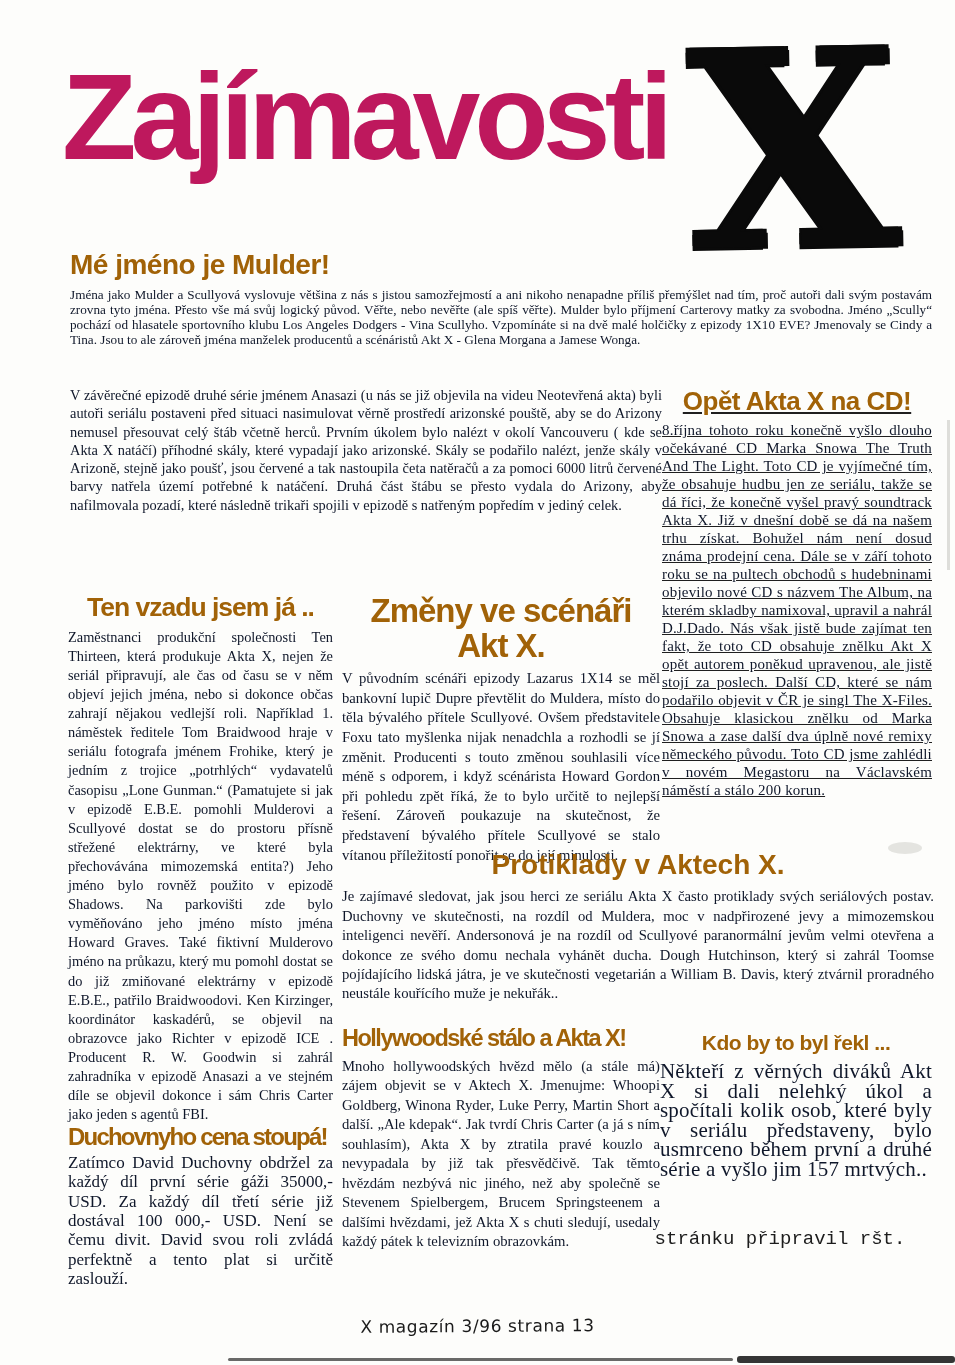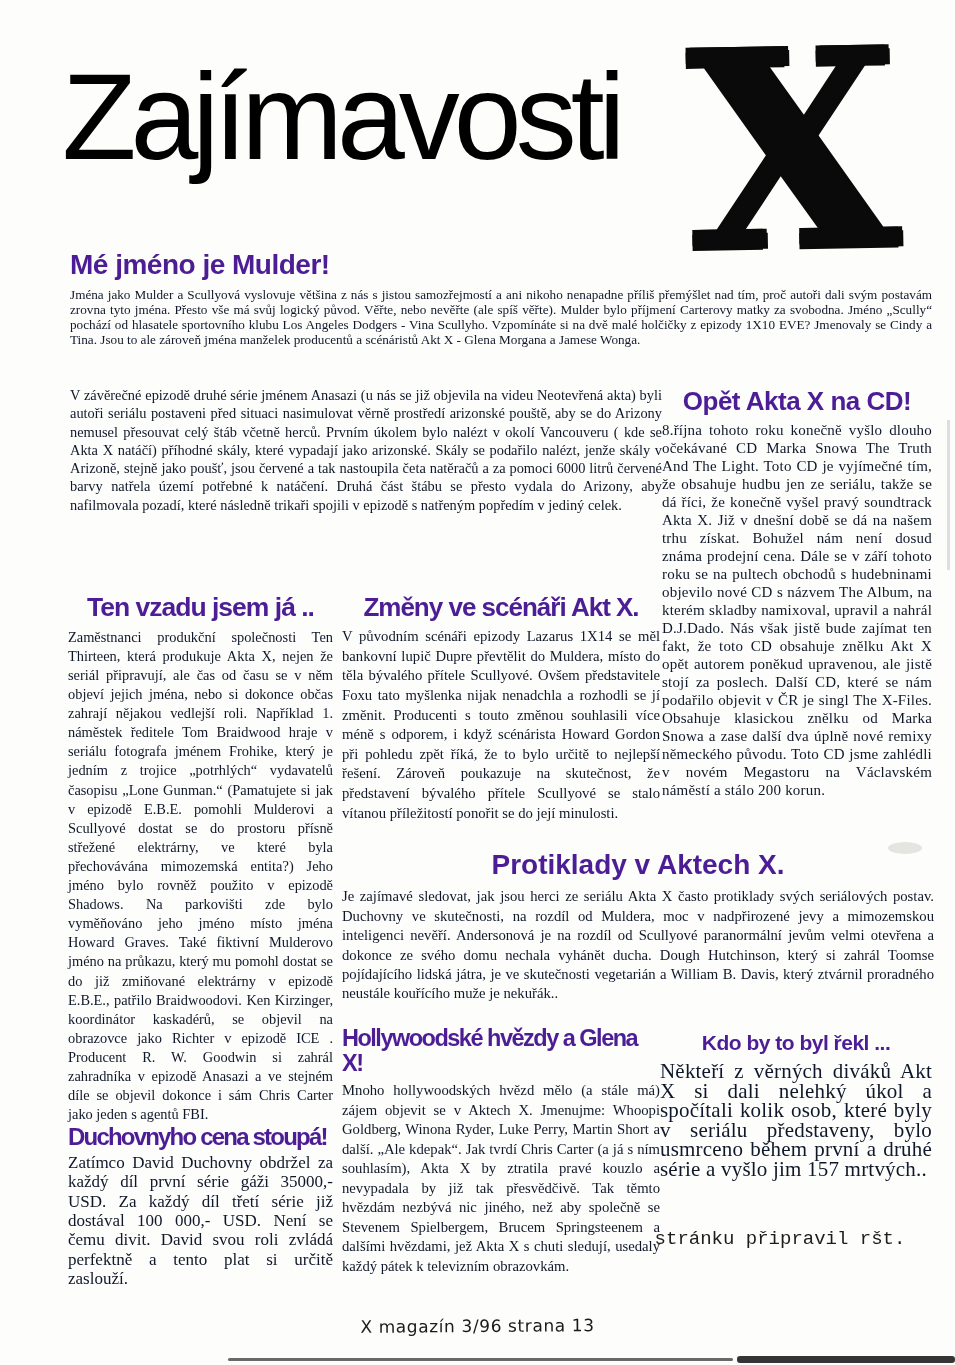--- a/index.html
+++ b/index.html
@@ -4,22 +4,22 @@
 <style>
   html,body{margin:0;padding:0;background:#e8e8e4;}
   .page{
     position:relative;width:955px;height:1365px;margin:0 auto;
     background:#fdfdfb;overflow:hidden;
     font-family:"Liberation Serif",serif;color:#1f1f1f;
   }
   
   .masthead-title{
     position:absolute;left:62px;top:56px;
-    font-family:"Liberation Sans",sans-serif;font-weight:400;
-    font-size:122px;line-height:1;letter-spacing:-6px;color:#000000;
+    font-family:"Liberation Sans",sans-serif;font-weight:700;
+    font-size:122px;line-height:1;letter-spacing:-6px;color:#be185d;
     white-space:nowrap;
   }
   .subtitle-bar{
     position:absolute;left:70px;top:163px;width:667px;height:38px;
     background:#0b0b0b;display:flex;align-items:center;
   }
   .subtitle-bar span{
     font-family:"DejaVu Sans Mono",monospace;font-size:26px;color:#fff;
     letter-spacing:4px;padding-left:8px;white-space:nowrap;
   }
@@ -27,46 +27,46 @@
   .x-logo span{
     display:block;
     font-family:"DejaVu Serif",serif;font-weight:700;
     font-size:272px;line-height:250px;color:#0a0a0a;
     text-shadow:3px 2px 0 #0a0a0a,-2px 3px 0 #0a0a0a,2px -2px 0 #0a0a0a,-2px -2px 0 #0a0a0a;
     transform:rotate(-1deg);
   }
   
   .art{position:absolute;}
   .h{
-    font-family:"Liberation Sans",sans-serif;font-weight:700;color:#4c1d95;
+    font-family:"Liberation Sans",sans-serif;font-weight:700;color:#a16207;
     line-height:1.05;margin:0 0 6px 0;
   }
   .b{
     margin:0;text-align:justify;color:#0f172a;
   }
   .center{text-align:center;}
 
   .a-mulder{left:70px;top:250px;width:862px;}
   .a-mulder .h{font-size:28px;letter-spacing:-.5px;margin-bottom:9px;}
   .a-mulder .b{font-size:13.2px;line-height:14.7px;}
 
   .a-vedeli{left:70px;top:386px;width:592px;}
   .a-vedeli .h{font-size:29px;}
   .a-vedeli .b{font-size:14.4px;line-height:18.3px;}
 
-  .a-cd{left:662px;top:388px;width:270px;}
+  .a-cd{left:662px;top:388px;width:270px;text-decoration:underline;}
   .a-cd .h{font-size:26px;letter-spacing:-.5px;}
   .a-cd .b{font-size:15px;line-height:18px;letter-spacing:.2px;}
 
   .a-vzadu{left:68px;top:594px;width:265px;}
   .a-vzadu .h{font-size:26.5px;letter-spacing:-1px;}
   .a-vzadu .b{font-size:14.4px;line-height:19.1px;}
 
   .a-zmeny{left:342px;top:594px;width:318px;}
-  .a-zmeny .h{font-size:26px;letter-spacing:-1px;text-align:center;}
+  .a-zmeny .h{font-size:33px;letter-spacing:-1px;text-align:center;}
   .a-zmeny .b{font-size:14.7px;line-height:19.6px;}
 
   .a-protiklady{left:342px;top:850px;width:592px;}
   .a-protiklady .h{font-size:28px;margin-bottom:8px;}
   .a-protiklady .b{font-size:14.7px;line-height:19.4px;}
 
   .a-hollywood{left:342px;top:1026px;width:318px;}
   .a-hollywood .h{font-size:23.5px;letter-spacing:-1.5px;}
   .a-hollywood .b{font-size:14.7px;line-height:19.5px;}
 
@@ -126,21 +126,21 @@
     <h2 class="h center">Změny ve scénáři Akt X.</h2>
     <p class="b">V původním scénáři epizody  Lazarus 1X14 se měl bankovní lupič Dupre převtělit do Muldera, místo do těla bývalého přítele Scullyové. Ovšem představitele Foxu tato myšlenka nijak nenadchla a rozhodli se jí změnit. Producenti s touto změnou souhlasili více méně s odporem, i když scénárista Howard Gordon při pohledu zpět říká, že to bylo určitě to nejlepší řešení. Zároveň poukazuje na skutečnost, že představení bývalého přítele Scullyové se stalo vítanou příležitostí ponořit se do její minulosti.</p>
   </section>
 
   <section class="art a-protiklady">
     <h2 class="h center">Protiklady v Aktech X.</h2>
     <p class="b">Je zajímavé sledovat, jak jsou herci ze seriálu Akta X často protiklady svých seriálových postav. Duchovny ve skutečnosti, na rozdíl od Muldera, moc v nadpřirozené jevy a mimozemskou inteligenci nevěří. Andersonová je na rozdíl od Scullyové paranormální jevům velmi otevřena a dokonce ze svého domu nechala vyhánět ducha. Dough Hutchinson, který si zahrál Toomse pojídajícího lidská játra, je ve skutečnosti vegetarián a William B. Davis, který ztvárnil proradného neustále kouřícího muže je nekuřák..</p>
   </section>
 
   <section class="art a-hollywood">
-    <h2 class="h">Hollywoodské hvězdy a Glena X!</h2>
+    <h2 class="h">Hollywoodské stálo a Akta X!</h2>
     <p class="b">Mnoho hollywoodských hvězd mělo (a stále má) zájem objevit se v Aktech X. Jmenujme: Whoopi Goldberg, Winona Ryder, Luke Perry, Martin Short a další. „Ale kdepak“. Jak tvrdí Chris Carter (a já s ním souhlasím), Akta X by ztratila pravé kouzlo a nevypadala by již tak přesvědčivě. Tak těmto hvězdám nezbývá nic jiného, než aby společně se Stevenem Spielbergem, Brucem Springsteenem a dalšími hvězdami, jež Akta X s chuti sledují, usedaly každý pátek  k televizním obrazovkám.</p>
   </section>
 
   <section class="art a-kdoby">
     <h2 class="h center">Kdo by to byl řekl ...</h2>
     <p class="b">Někteří z věrných diváků Akt X si dali nelehký úkol a spočítali kolik osob, které byly v seriálu představeny, bylo usmrceno během první a druhé série a vyšlo jim 157 mrtvých..</p>
   </section>
 
   <section class="art a-duchovny">
     <h2 class="h">Duchovnyho cena stoupá!</h2>

